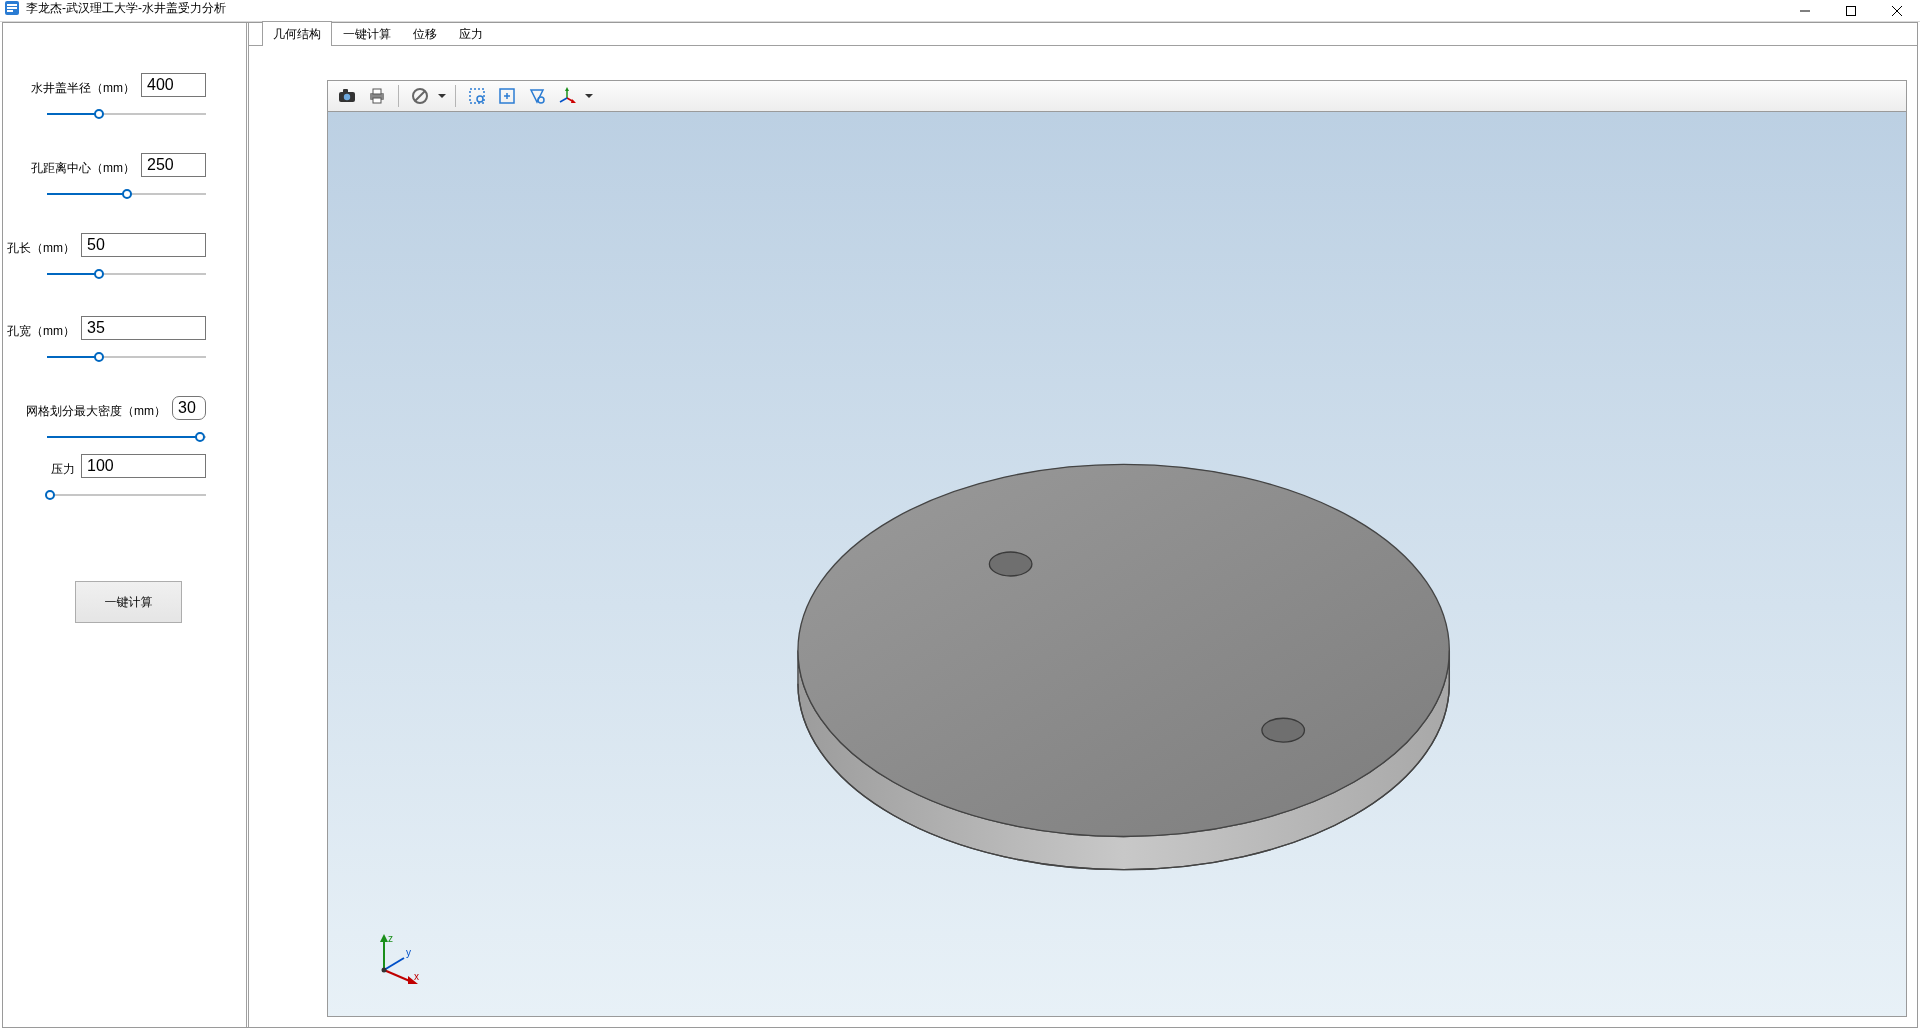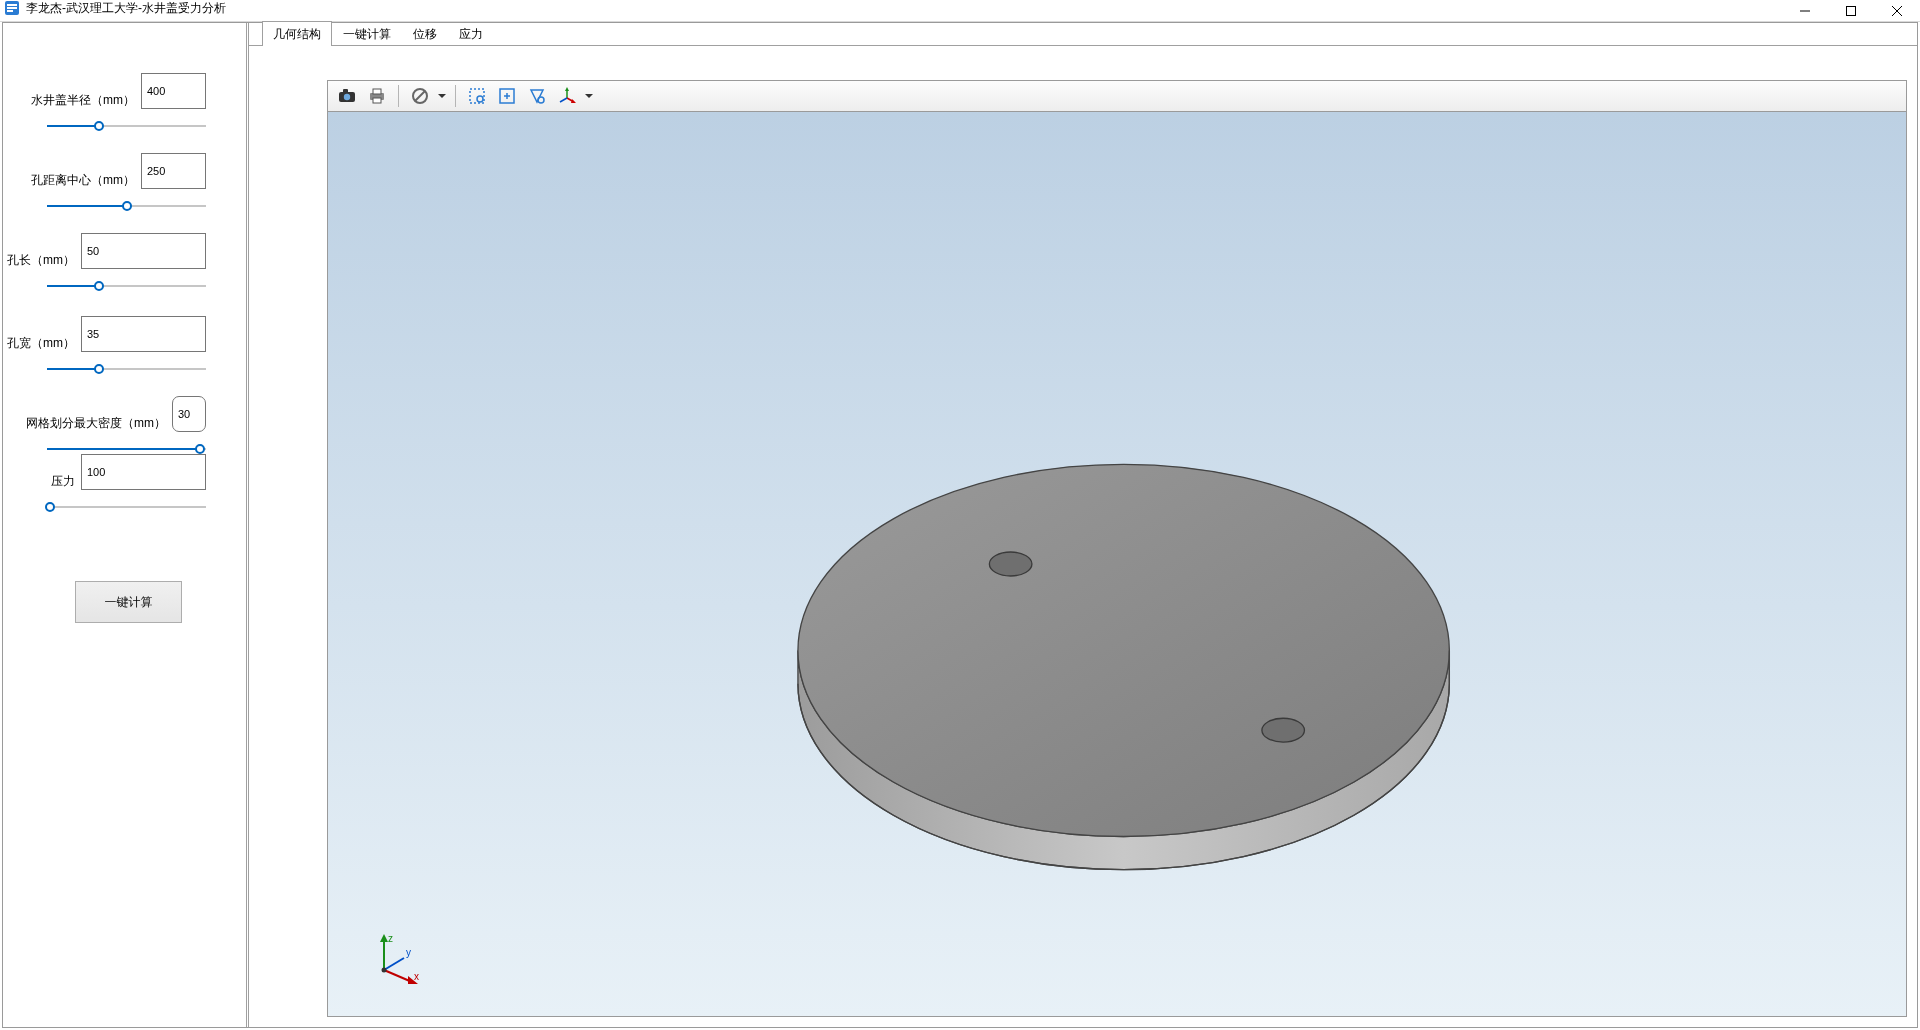--- a/index.html
+++ b/index.html
@@ -14,21 +14,21 @@
   .titlebar .win-btn { width:46px; height:22px; display:flex; align-items:center; justify-content:center; color:#000; }
 
   
   .outer { position:absolute; left:2px; right:2px; top:22px; bottom:2px; border:1px solid #9a9a9a; background:#fff; }
 
   
   .left-panel { position:absolute; left:0; top:0; bottom:0; width:243px; background:#fff; }
   .param { position:absolute; left:44px; right:40px; }
   .param-row { display:flex; align-items:flex-end; justify-content:flex-end; gap:6px; }
   .param-label { font-size:12px; color:#000; white-space:nowrap; }
-  .param-input { width:65px; height:36px; border:1px solid #767676; padding:0 5px; font-size:11px; font-family:inherit; }
+  .param-input { width:65px; height:24px; border:1px solid #767676; padding:0 5px; font-size:16px; font-family:inherit; }
   .param-input.wide { width:125px; }
   .slider-wrap { position:relative; height:20px; margin-top:8px; }
   .slider-track { position:absolute; left:0; right:0; top:8px; height:2px; background:#c6c6c6; }
   .slider-fill  { position:absolute; left:0; top:8px; height:2px; background:#0067c0; }
   .slider-thumb { position:absolute; top:4px; width:10px; height:10px; border-radius:50%; background:#fff; border:2px solid #0067c0; transform:translateX(-50%); }
 
   .compute-btn { position:absolute; left:72px; width:107px; height:42px; border:1px solid #adadad;
                  background:linear-gradient(#f0f0f0,#e5e5e5); font-size:12px; cursor:pointer; }
 
   

